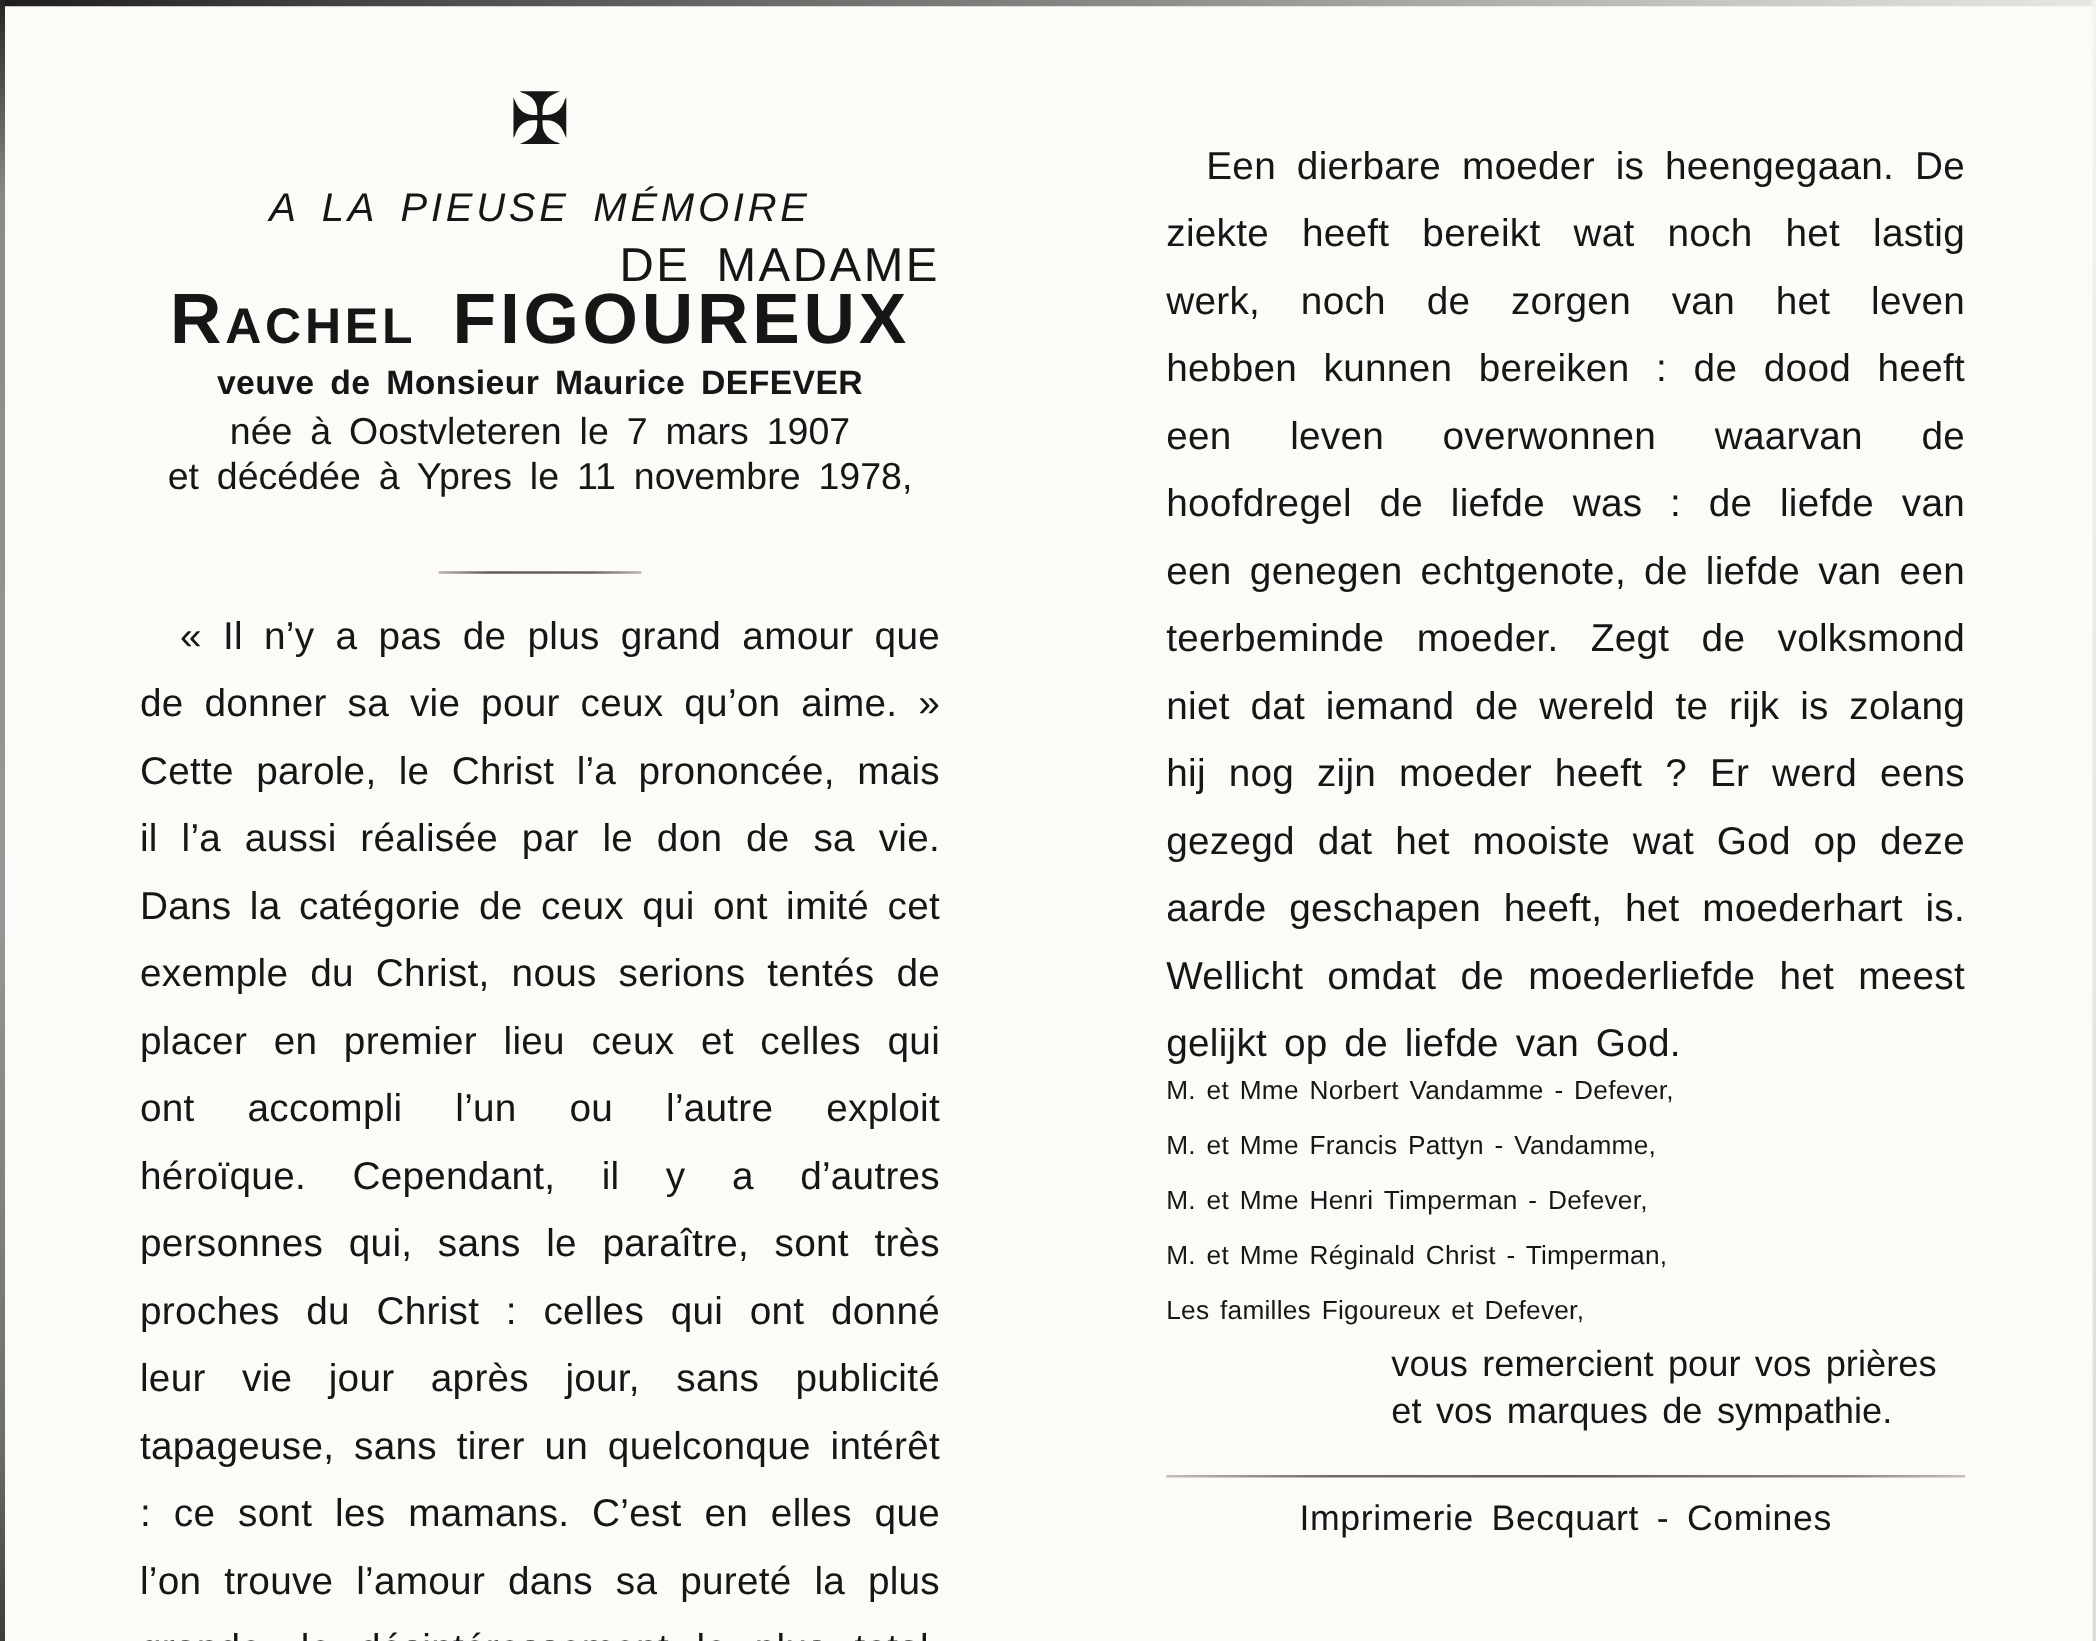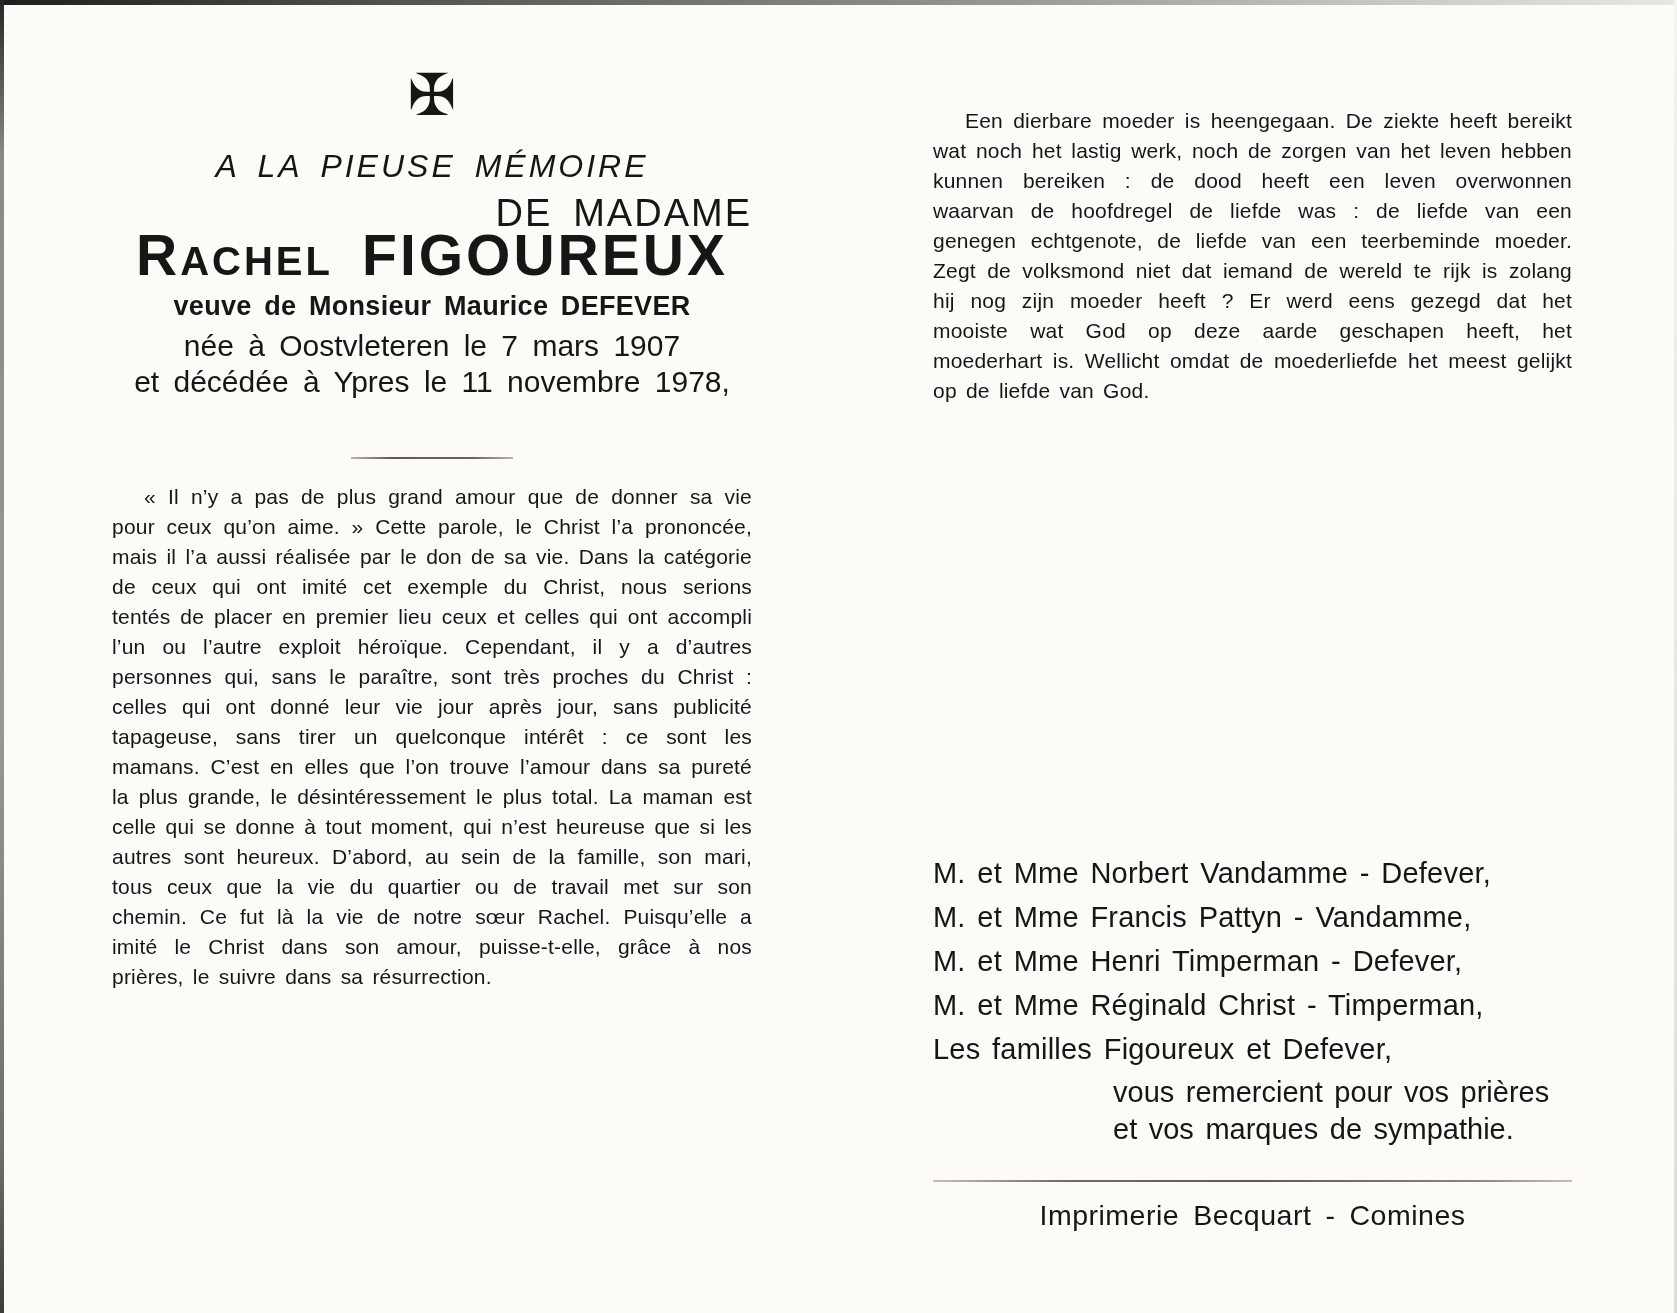--- a/index.html
+++ b/index.html
@@ -68,32 +68,32 @@
   .dates {
     top: 328px; text-align: center;
     font-size: 30px; line-height: 36px; word-spacing: 0.2em;
   }
   .rule-small {
     position: absolute; top: 457px; left: 239px; width: 162px; height: 2px;
     background: linear-gradient(to right, #b9b2b2, #5f5a5c 25%, #6a6466 75%, #b9b2b2);
   }
   .body-par {
     text-align: justify;
-    font-size: 21px; line-height: 30px;
+    font-size: 31px; line-height: 54px;
     word-spacing: 0.15em; letter-spacing: 0.2px;
     text-indent: 32px;
   }
   .par-left { top: 482px; }
 
   .right-paras { top: 106px; }
   .right-paras .body-par + .body-par { margin-top: 17px; }
 
   .families {
     top: 851px;
-    font-size: 29px; line-height: 44px;
+    font-size: 21px; line-height: 44px;
     word-spacing: 0.12em; letter-spacing: 0.2px;
   }
   .families .family-line { display: block; }
 
   .thanks {
     top: 1062px; left: 180px; width: 459px;
     font-size: 29px; line-height: 37px; word-spacing: 0.12em; margin-top: 12px;
   }
   .thanks span { display: block; }
 

